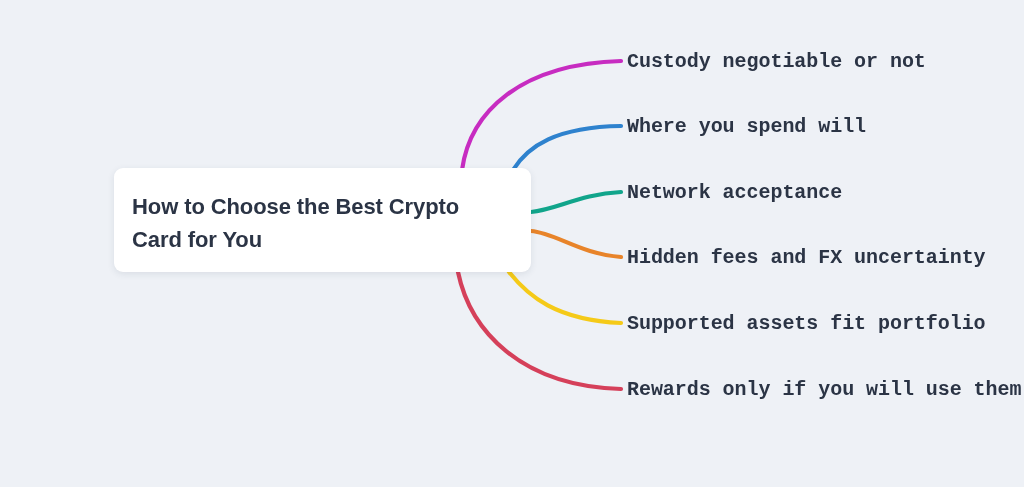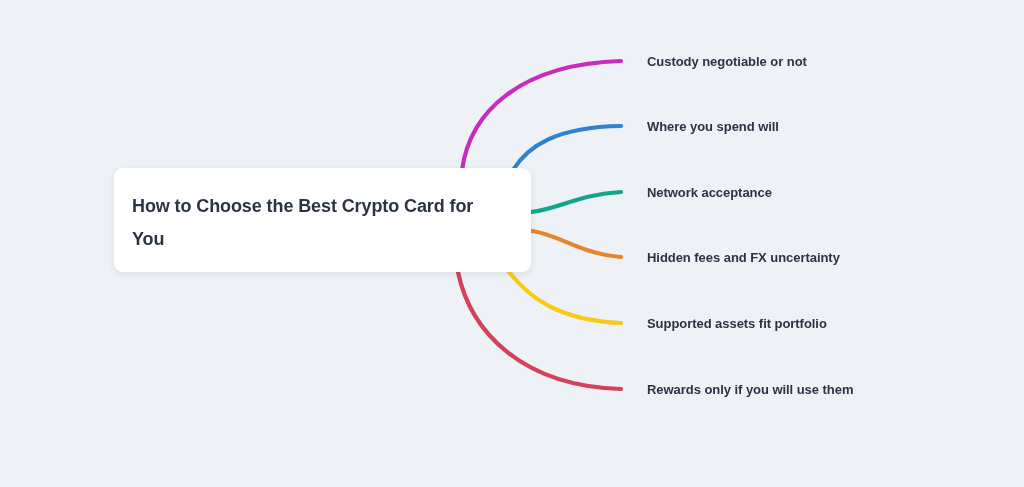--- a/index.html
+++ b/index.html
@@ -36,35 +36,36 @@
     top: 168px;
     width: 417px;
     height: 104px;
     background: #ffffff;
     border-radius: 9px;
     box-shadow: 0 2px 7px rgba(40, 55, 80, 0.10);
     box-sizing: border-box;
     padding: 22px 26px 0 18px;
   }
   #central-node-title {
-    font-size: 18px;
+    font-size: 22px;
     line-height: 33px;
     font-weight: 700;
     color: #2b3445;
     letter-spacing: -0.1px;
   }
   .branch-label {
     position: absolute;
-    left: 647px;
-    font-size: 13px;
+    left: 627px;
+    font-size: 20px;
     font-weight: 700;
     color: #2b3445;
     white-space: nowrap;
     transform: translateY(-50%);
     letter-spacing: -0.05px;
+    font-family: Liberation Mono, monospace;
   }
 </style>
 </head>
 <body style="background: rgb(238, 241, 246);">
 
 <div id="mindmap">
 
   <svg id="branch-layer" viewBox="0 0 1024 487" xmlns="http://www.w3.org/2000/svg">
     <path class="branch-path" d="M 462 170 C 470 112, 520 64, 621 61" stroke="#c72cc1"></path>
     <path class="branch-path" d="M 513 170 C 528 146, 556 127, 621 126" stroke="#2e82ce"></path>

